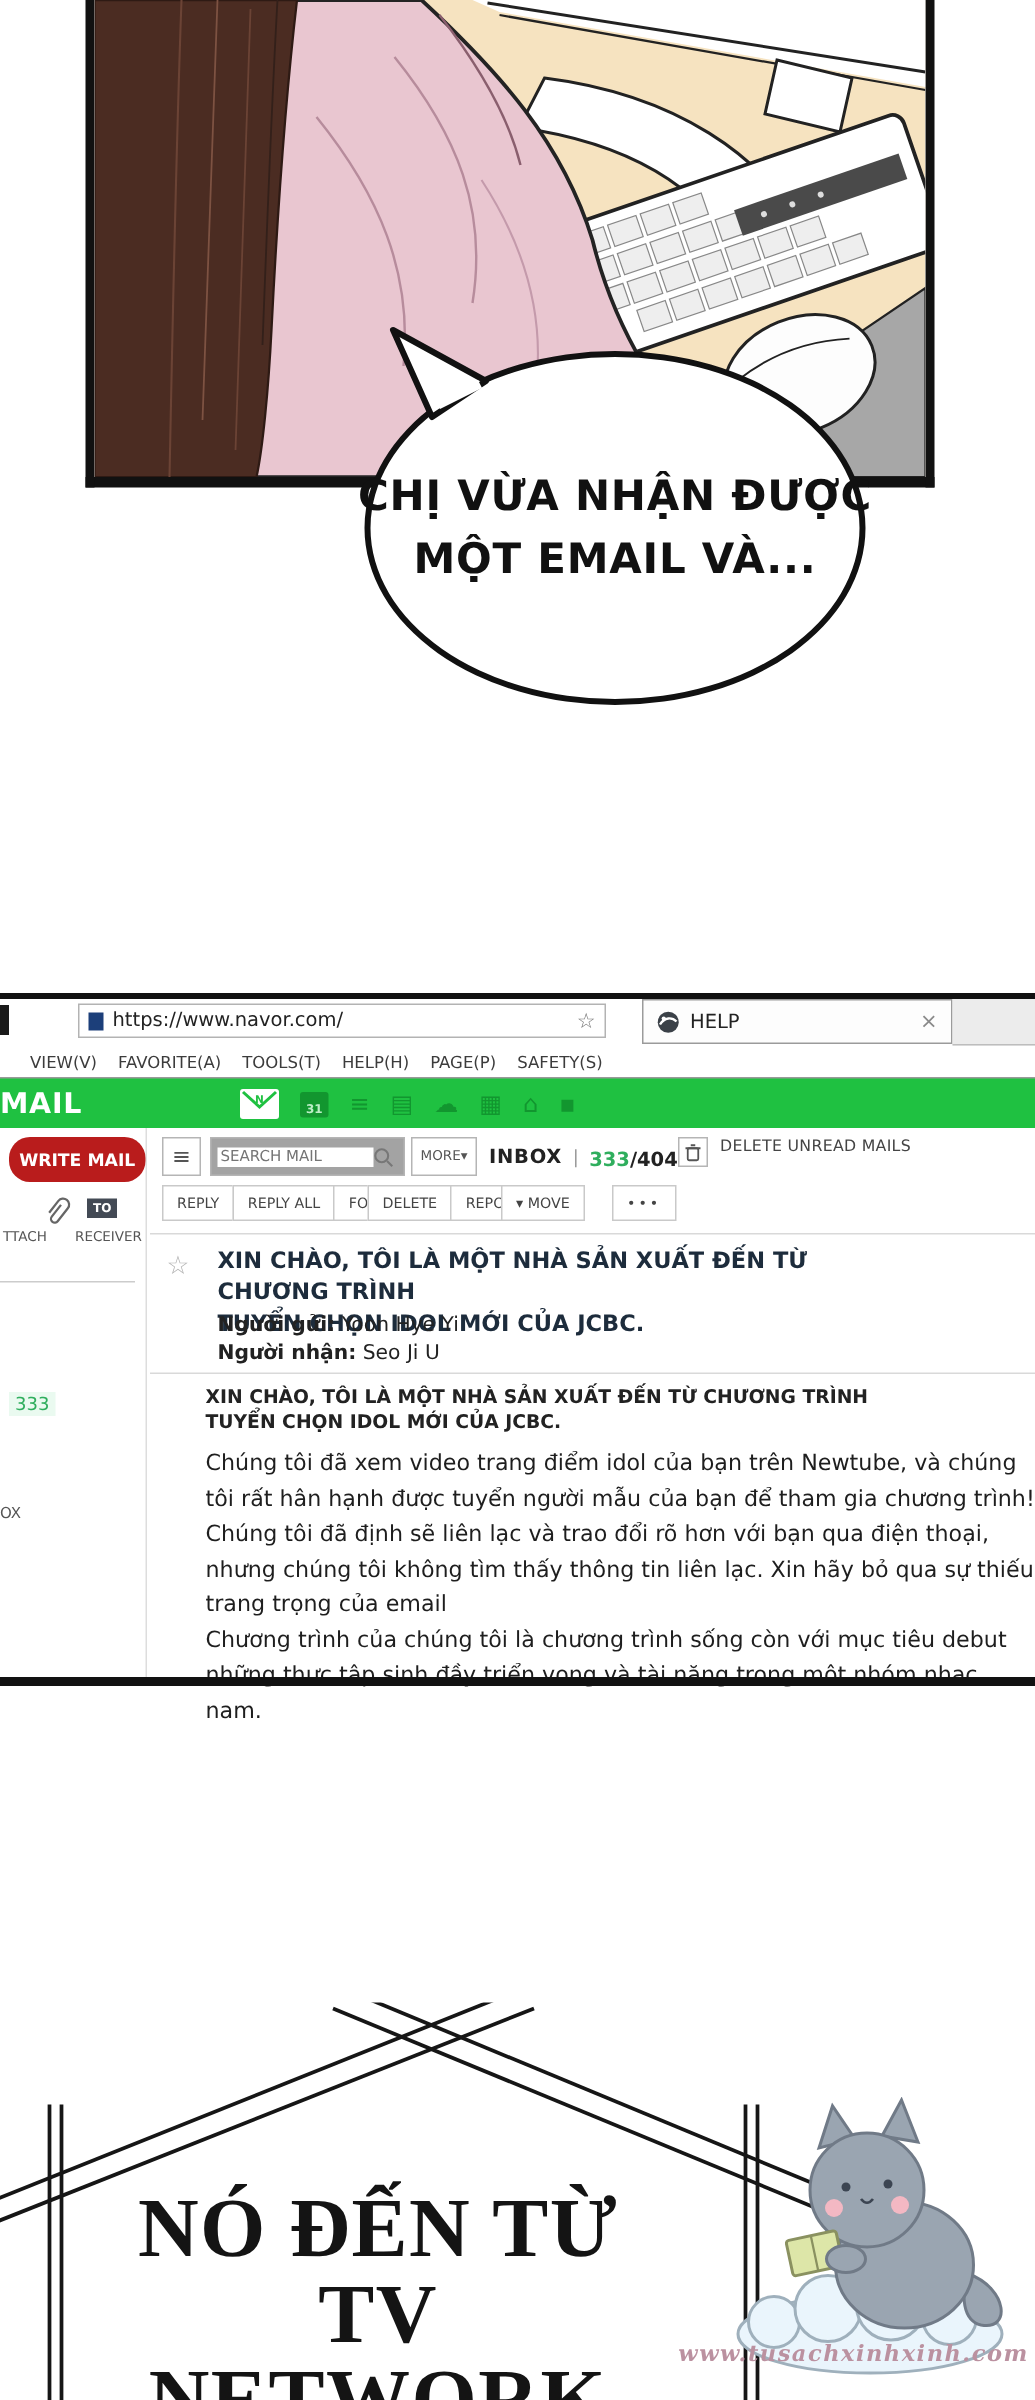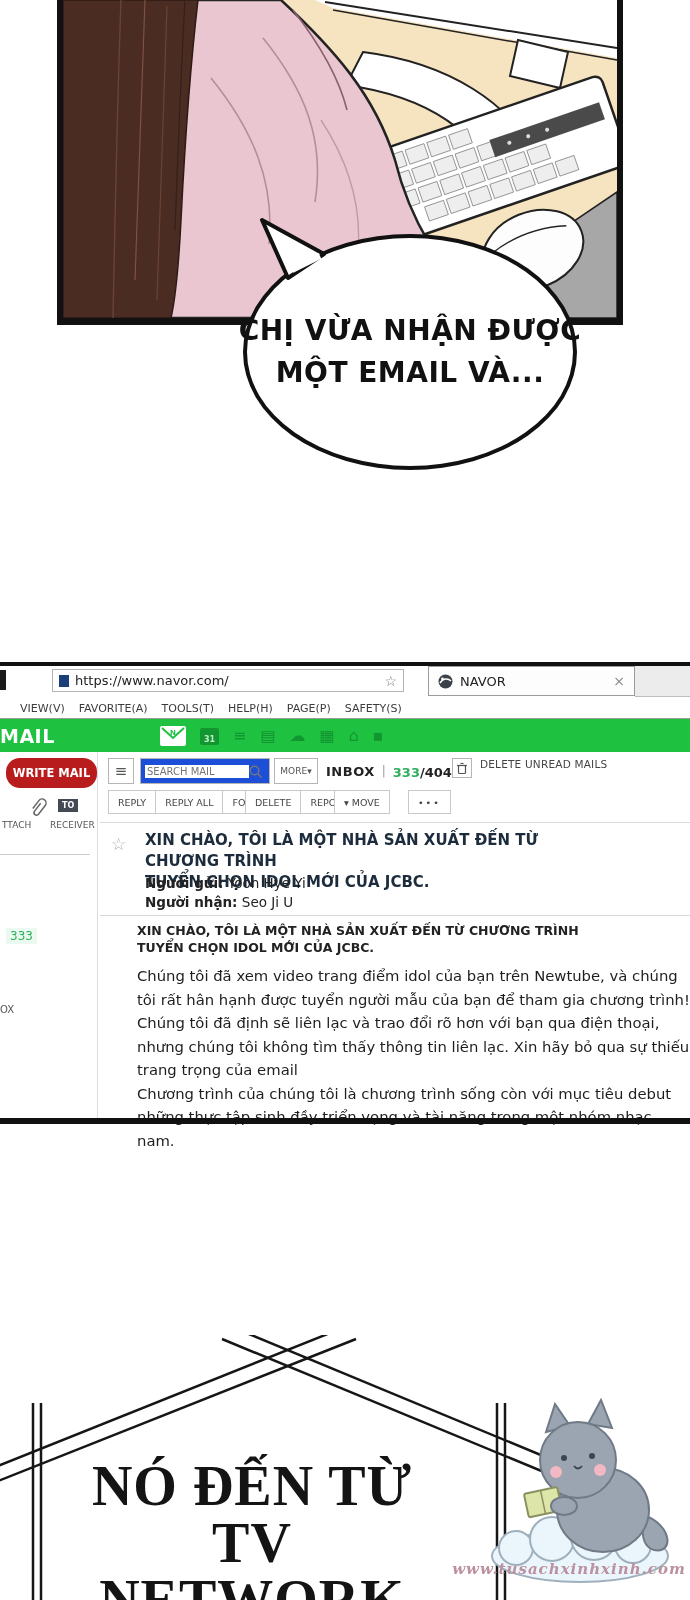--- a/index.html
+++ b/index.html
@@ -51,21 +51,21 @@
              color:#fff;font-size:11.5px;font-weight:bold;display:flex;align-items:center;justify-content:center}
   #tobadge{position:absolute;left:58px;top:47px;background:#434a55;color:#fff;font-size:8px;font-weight:bold;padding:2px 4px}
   .sblabel{position:absolute;font-size:9px;color:#555}
   #sbhr{position:absolute;left:0;top:102px;width:90px;height:1px;background:#ccc}
   #sbcount{position:absolute;left:6px;top:176px;font-size:12px;color:#2fae5d;background:#eafaf0;padding:1px 4px}
   #sbpartial{position:absolute;left:0;top:252px;font-size:10px;color:#555}
 
   #hamburger{position:absolute;left:108px;top:6px;width:26px;height:26px;border:1px solid #b5b5b5;box-sizing:border-box;
              display:flex;align-items:center;justify-content:center;font-size:15px;color:#555;background:#fff}
   #searchbox{position:absolute;left:140px;top:6px;width:130px;height:26px;border:1px solid #b5b5b5;box-sizing:border-box;
-             display:flex;align-items:center;padding:0 4px;background:#1d4ed8}
+             display:flex;align-items:center;padding:0 4px;background:#a3a3a3}
   #searchbox input{border:none;outline:none;width:100px;font-size:10px;color:#555;font-family:"DejaVu Sans",sans-serif}
   #morebtn{position:absolute;left:274px;top:6px;width:44px;height:26px;border:1px solid #b5b5b5;box-sizing:border-box;
            display:flex;align-items:center;justify-content:center;font-size:9px;color:#555;background:#fff}
   #inboxgrp{position:absolute;left:326px;top:6px;height:26px;display:flex;align-items:center;gap:7px}
   #inboxlbl{font-size:13px;font-weight:bold;color:#222;letter-spacing:.5px}
   #pipe{color:#999;font-size:12px}
   .cnt{font-size:13px;font-weight:bold}
   #cnt-un{color:#2fae5d}
   #cnt-tot{color:#222}
   #delunread{position:absolute;left:452px;top:6px;height:26px;display:flex;align-items:flex-start;gap:8px}
@@ -202,21 +202,21 @@
     <span id="favicon"></span>
     <span id="urltext">https://www.navor.com/</span>
     <span id="urlstar">☆</span>
   </div>
   <div id="tab">
     <svg width="15" height="15">
       <circle cx="7.5" cy="7.5" r="7" fill="#3b4148"></circle>
       <path d="M2,9 C5,4 10,4 13,7" stroke="#fff" stroke-width="1.6" fill="none"></path>
       <circle cx="4.5" cy="5" r="1.4" fill="#fff"></circle>
     </svg>
-    <span id="tabtitle">NAVOR</span>
+    <span id="tabtitle">HELP</span>
     <span id="tabclose">×</span>
   </div>
   <div id="tabfill"></div>
 </div>
 <div id="menutick"></div>
 <div id="menubar">
   <span>VIEW(V)</span>
   <span>FAVORITE(A)</span>
   <span>TOOLS(T)</span>
   <span>HELP(H)</span>

